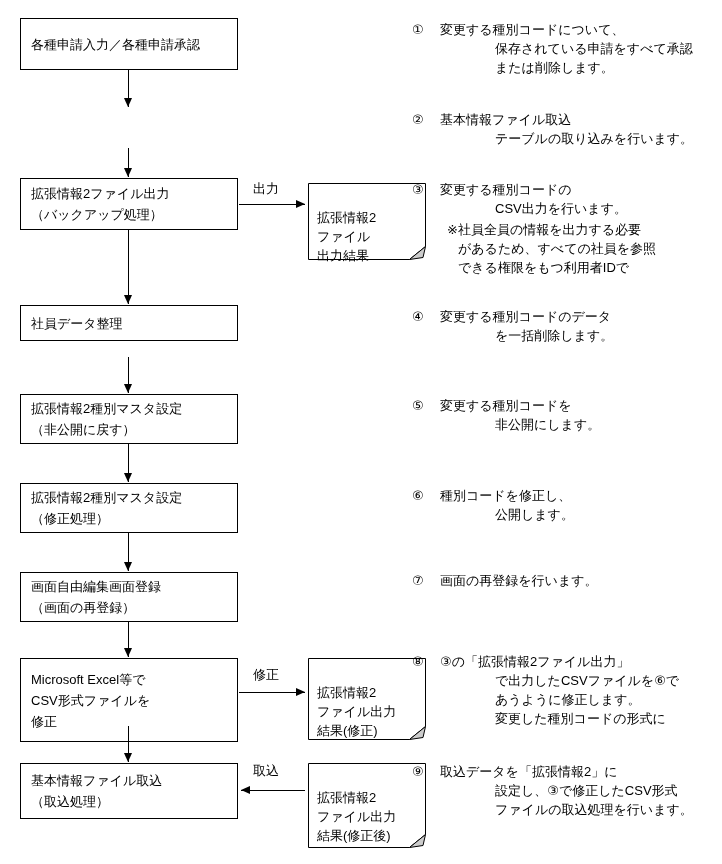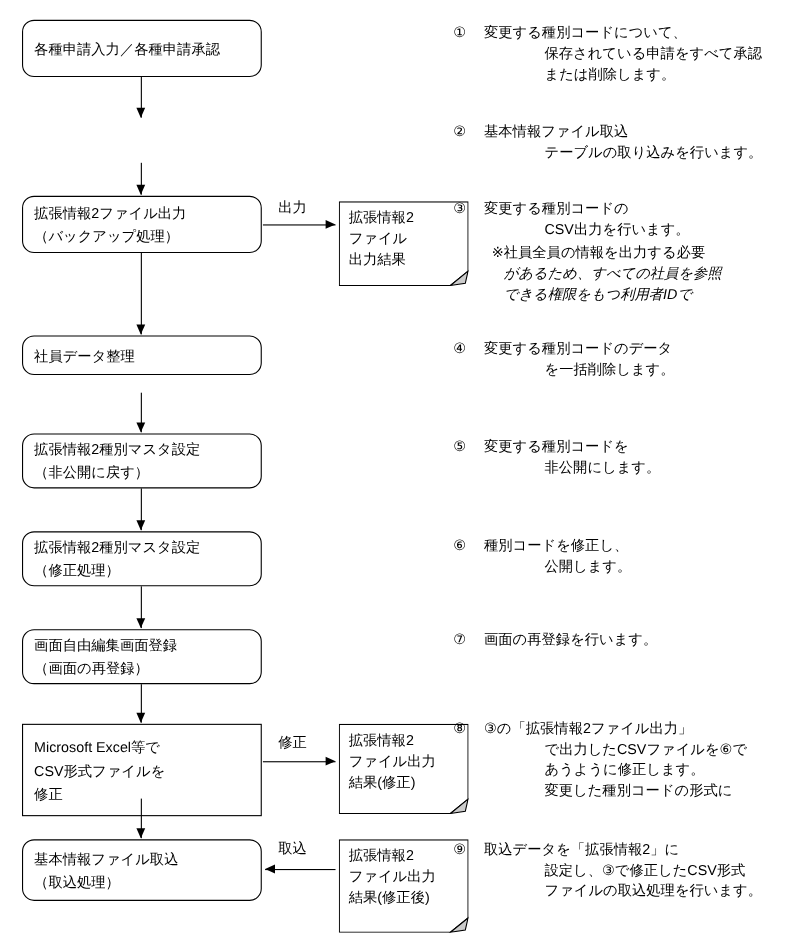--- a/index.html
+++ b/index.html
@@ -8,21 +8,21 @@
     font-family:"Liberation Sans","DejaVu Sans",sans-serif;
     color:#000;font-size:13px;overflow:hidden;
   }
   
   .box{
     position:absolute;left:20px;width:218px;box-sizing:border-box;
     border:1px solid #000;background:#fff;
     display:flex;flex-direction:column;justify-content:center;
     padding:2px 10px;line-height:21px;
   }
-  .box.rounded{border-radius:11px;}
+  .box.rounded{border-radius:0;}
   .box span{display:block;white-space:nowrap;}
   
   .varrow{position:absolute;left:128px;width:1px;background:#000;}
   .varrow::after{
     content:"";position:absolute;bottom:0;left:-4px;width:0;height:0;
     border-left:4.5px solid transparent;border-right:4.5px solid transparent;
     border-top:9px solid #000;
   }
   
   .harrow{position:absolute;height:1px;background:#000;}
@@ -33,30 +33,30 @@
   }
   .harrow.left::before{
     content:"";position:absolute;left:0;top:-4.5px;width:0;height:0;
     border-top:4.5px solid transparent;border-bottom:4.5px solid transparent;
     border-right:9px solid #000;
   }
   .arrow-label{position:absolute;white-space:nowrap;}
   
   .doc{position:absolute;}
   .doc svg{position:absolute;left:0;top:0;}
-  .doc-text{position:relative;padding:5px 0 0 9px;line-height:19px;}
+  .doc-text{position:relative;padding:5px 0 0 9px;line-height:19px;margin-top:20px;}
   .doc-text span{display:block;white-space:nowrap;}
   
   .ann{position:absolute;left:412px;display:flex;line-height:19px;}
   .ann-num{width:21px;flex:none;margin-right:7px;}
   .ann-lines span{display:block;white-space:nowrap;}
   .ann-lines > span + span{padding-left:7px;margin-left:48px;}
   .ann-note{margin-top:2px;padding-left:7px;}
   .ann-note span{display:block;white-space:nowrap;}
-  .ann-note span + span{padding-left:11px;font-style:italic;}
+  .ann-note span + span{padding-left:11px;}
 </style>
 </head>
 <body>
 
 <div class="canvas">
 
   <div class="box rounded" style="top:18px;height:52px">
     <span>各種申請入力／各種申請承認</span>
   </div>
   <div class="box rounded" style="top:178px;height:52px">

